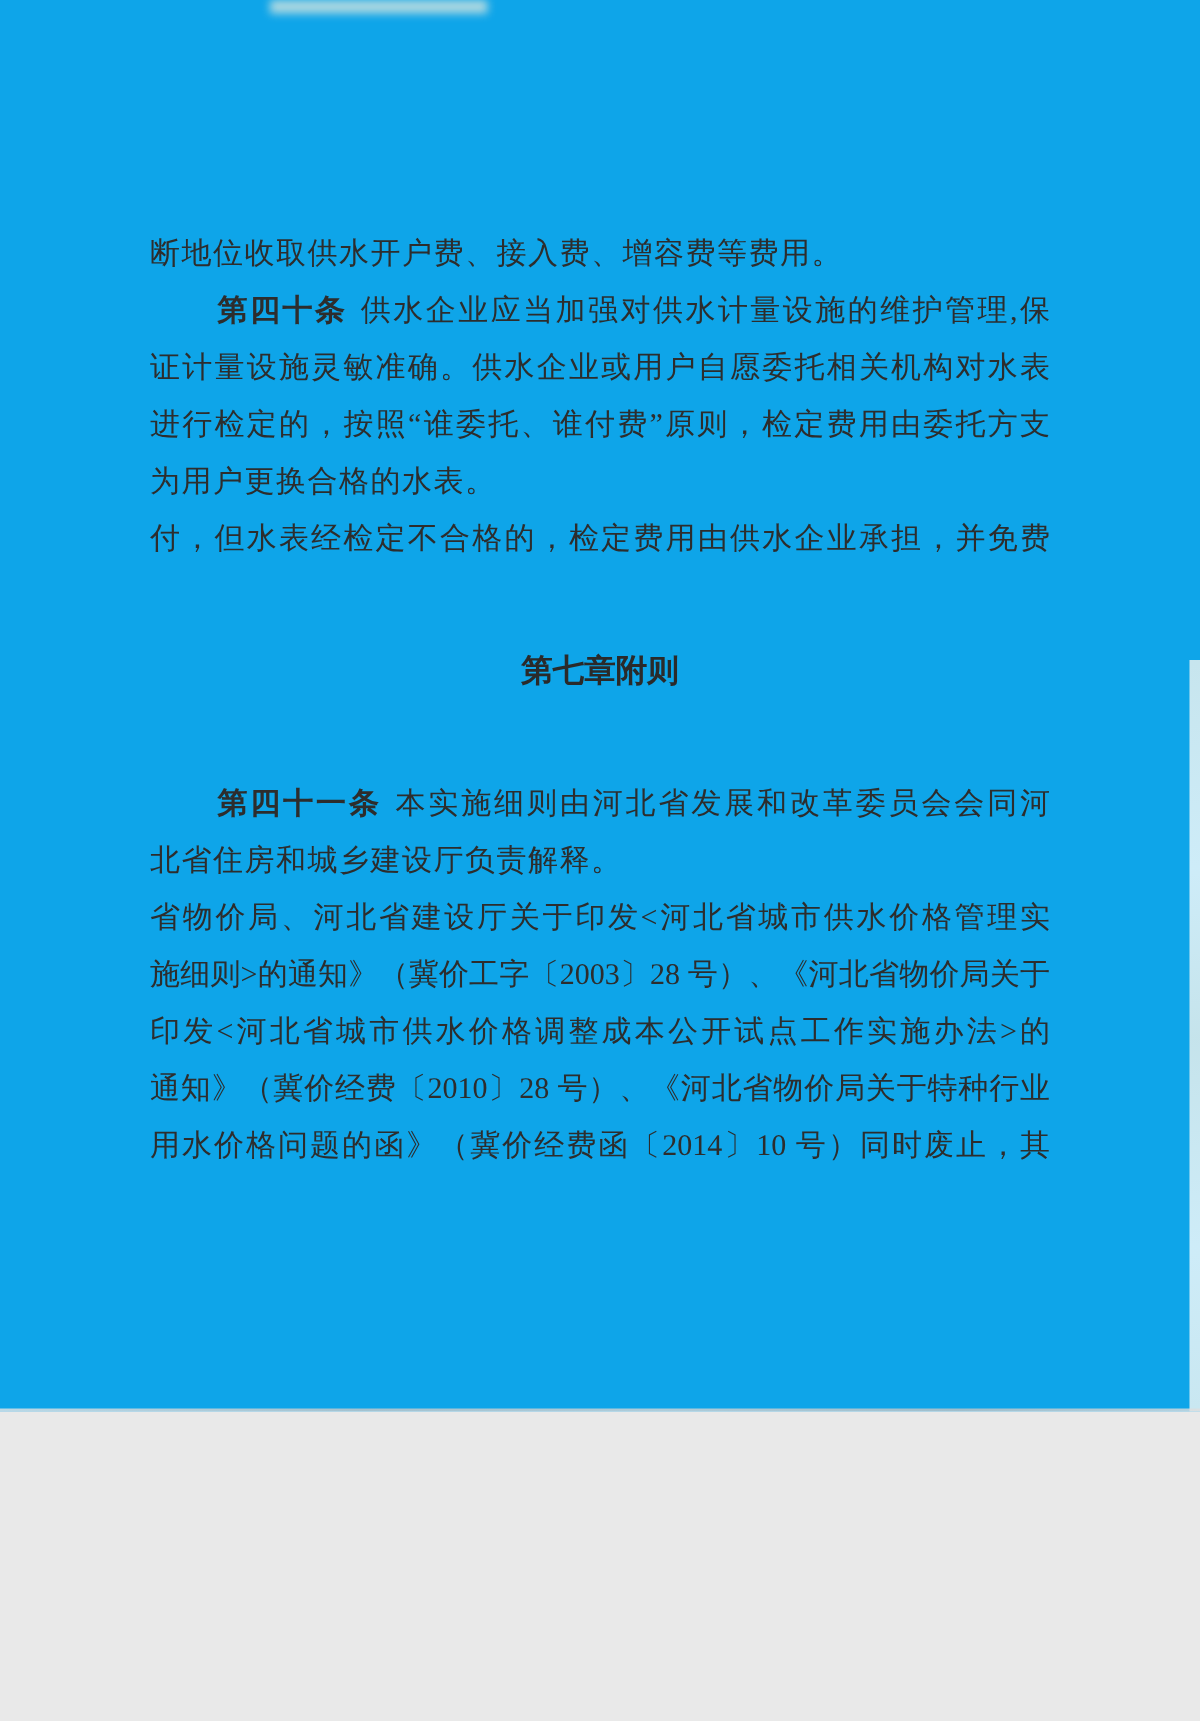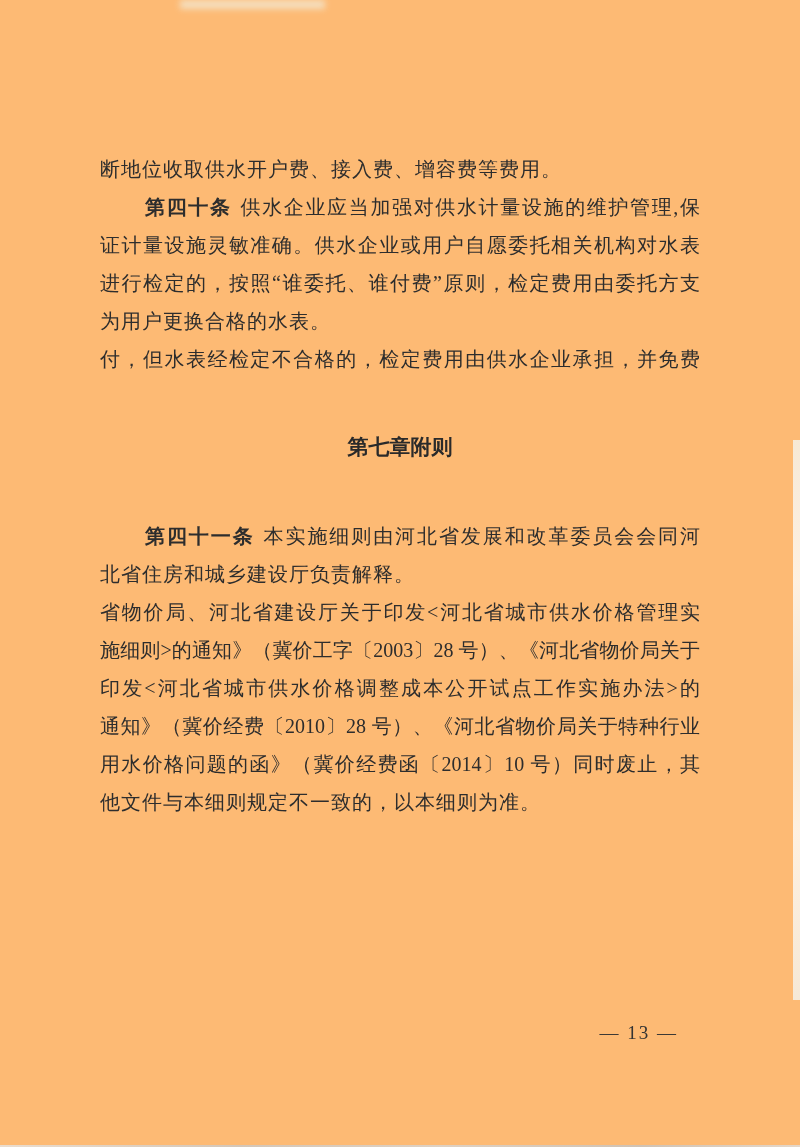--- a/index.html
+++ b/index.html
@@ -1,21 +1,21 @@
 <!DOCTYPE html>
 <html><head>
 <meta charset="utf-8">
 <style>
   html, body { margin: 0; padding: 0; background: #e9e9e9; }
   .page {
     position: relative;
     width: 800px;
-    height: 1147px;
+    height: 941px;
     margin: 0 auto;
-    background: #fdba74;
+    background: #0ea5e9;
     font-family: "Liberation Serif", "DejaVu Serif", serif;
     color: #2d2d2d;
     overflow: hidden;
   }
   .text-col {
     position: absolute;
     left: 100px;
     top: 150px;
     width: 600px;
   }
@@ -134,23 +134,20 @@
     </div>
 
     <div class="line">
       <span>通知》（冀价经费〔2010〕28 号）、《河北省物价局关于特种行业</span>
     </div>
 
     <div class="line">
       <span>用水价格问题的函》（冀价经费函〔2014〕10 号）同时废止，其</span>
     </div>
 
-    <div class="line end">
-      <span>他文件与本细则规定不一致的，以本细则为准。</span>
-    </div>
 
   </div>
 
   <div class="page-number">— 13 —</div>
 
   <div class="scan-artifact-right"></div>
   <div class="scan-artifact-bottom"></div>
 
 </div>
 

